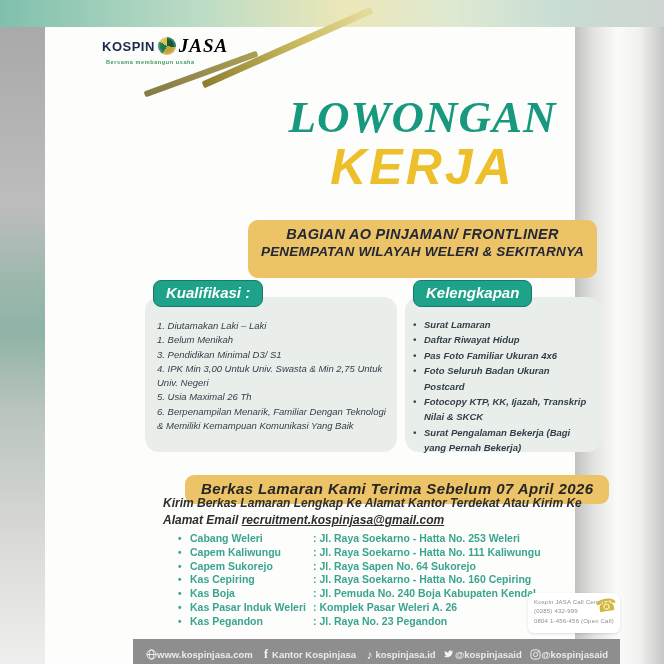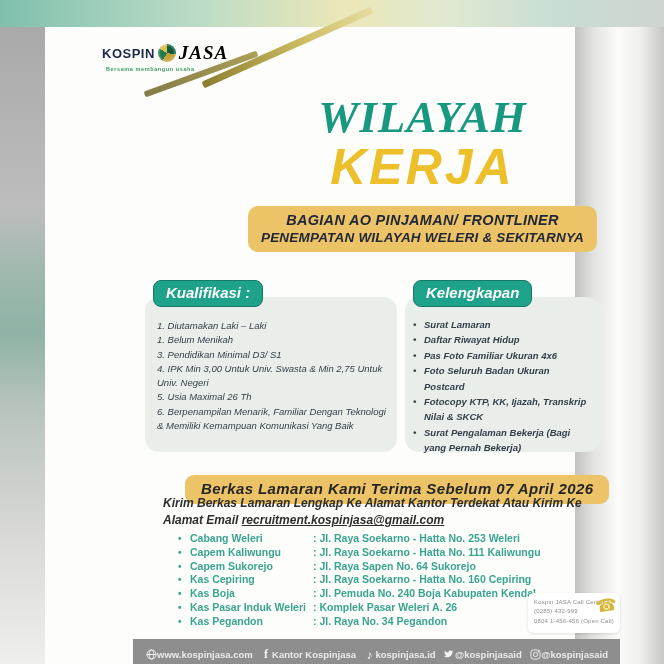--- a/index.html
+++ b/index.html
@@ -10,41 +10,41 @@
   
   .top-strip { position:absolute; left:0; top:0; width:664px; height:27px;
     background:linear-gradient(90deg,#7fc0ad 0%,#bcdcc6 30%,#ece7b8 52%,#dfe9d2 68%,#c8ddd4 84%,#cfd5d1 100%); }
   .side-left { position:absolute; left:0; top:27px; width:45px; height:637px;
     background:linear-gradient(180deg,#a9a9a9 0%,#bdbdbd 28%,#9cb8ad 40%,#8fb3a6 48%,#b9c4bd 60%,#d9d9d6 80%,#efefed 100%); }
   .side-right { position:absolute; left:575px; top:27px; width:89px; height:637px;
     background:linear-gradient(90deg,#c2c2c0 0%,#e4e4e2 22%,#fbfbf9 48%,#f1f1ef 72%,#c6c6c4 100%); }
   .poster { position:absolute; left:45px; top:27px; width:530px; height:637px; background:#fdfdfc; }
 
   
-  .logo { position:absolute; left:57px; top:15px; }
+  .logo { position:absolute; left:57px; top:8px; }
   .logo-row { display:flex; align-items:center; gap:3px; }
   .logo-kospin { font-size:13px; font-weight:900; color:#1b2a4a; letter-spacing:.5px; }
   .logo-emblem { width:18px; height:18px; border-radius:50%;
     background:conic-gradient(from 210deg,#1e7a4f 0 90deg,#e0c050 90deg 150deg,#0d5c3d 150deg 250deg,#c5a33a 250deg 360deg);
     box-shadow:inset 0 0 0 2px #fdfdfc33; }
   .logo-jasa { font-family:"Liberation Serif", serif; font-style:italic; font-weight:700; font-size:19px; color:#000000; letter-spacing:1px; }
   .logo-tagline { font-size:5.5px; color:#3d9b63; letter-spacing:.6px; margin-top:2px; margin-left:4px; font-weight:700; }
 
   
   .ribbon-gold { position:absolute; left:150px; top:17px; width:185px; height:7px;
     transform:rotate(-24deg); background:linear-gradient(90deg,#8e7d2f,#cdbd62 60%,#e6dca0); border-radius:2px; }
   .ribbon-green { position:absolute; left:96px; top:44px; width:120px; height:6px;
     transform:rotate(-20deg); background:linear-gradient(90deg,#6f6526,#9d8e3a); opacity:.85; border-radius:2px; }
 
   
   .title-zone { position:absolute; left:185px; top:0; width:385px; text-align:center; }
   .title-lowongan { margin-top:68px; font-family:"Liberation Serif", serif; font-style:italic; font-weight:700;
     font-size:45px; color:#18997f; letter-spacing:1px; line-height:1; }
   .title-kerja { margin-top:2px; font-style:italic; font-weight:800; font-size:50px; color:#edbf2b; letter-spacing:3px; line-height:1; }
-  .pos-banner { display:inline-block; margin-top:14px; background:#ecc366; border-radius:10px; padding:6px 13px 7px; }
+  .pos-banner { display:inline-block; margin-top:28px; background:#ecc366; border-radius:10px; padding:6px 13px 19px; }
   .pos-banner .l1 { font-size:14.5px; font-weight:800; font-style:italic; color:#232838; letter-spacing:.3px; }
   .pos-banner .l2 { font-size:13.5px; font-weight:800; font-style:italic; color:#232838; letter-spacing:.2px; margin-top:2px; }
 
   
   .panel { position:absolute; background:#e9eeeb; border-radius:14px; }
   .panel-left  { left:100px; top:270px; width:252px; height:155px; }
   .panel-right { left:360px; top:270px; width:196px; height:155px; }
   .badge { position:absolute; background:#1fa28a; border:1px solid #157a67; border-radius:8px;
     color:#ffffff; font-weight:800; font-style:italic; font-size:15px; padding:3px 12px 5px; }
   .badge-kualifikasi { left:108px; top:253px; }
@@ -101,21 +101,21 @@
     <div class="logo">
       <div class="logo-row">
         <span class="logo-kospin">KOSPIN</span>
         <span class="logo-emblem"></span>
         <span class="logo-jasa">JASA</span>
       </div>
       <div class="logo-tagline">Bersama membangun usaha</div>
     </div>
 
     <div class="title-zone">
-      <div class="title-lowongan">WILAYAH</div>
+      <div class="title-lowongan">LOWONGAN</div>
       <div class="title-kerja">KERJA</div>
       <div class="pos-banner">
         <div class="l1">BAGIAN AO PINJAMAN/ FRONTLINER</div>
         <div class="l2">PENEMPATAN WILAYAH WELERI &amp; SEKITARNYA</div>
       </div>
     </div>
 
     <div class="panel panel-left"></div>
     <div class="panel panel-right"></div>
     <div class="badge badge-kualifikasi">Kualifikasi :</div>
@@ -172,21 +172,21 @@
         <span class="addr">: Jl. Pemuda No. 240 Boja Kabupaten Kendal</span>
       </div>
       <div class="office-row">
         <span class="bullet">•</span>
         <span class="name">Kas Pasar Induk Weleri</span>
         <span class="addr">: Komplek Pasar Weleri A. 26</span>
       </div>
       <div class="office-row">
         <span class="bullet">•</span>
         <span class="name">Kas Pegandon</span>
-        <span class="addr">: Jl. Raya No. 34 Pegandon</span>
+        <span class="addr">: Jl. Raya No. 23 Pegandon</span>
       </div>
     </div>
 
     <div class="callcenter">
       <div class="cc-line">Kospin JASA Call Center :</div>
       <div class="cc-line">(0285) 432-999</div>
       <div class="cc-line">0804 1-456-456 (Open Call)</div>
       <div class="cc-phone">☎</div>
     </div>
 

